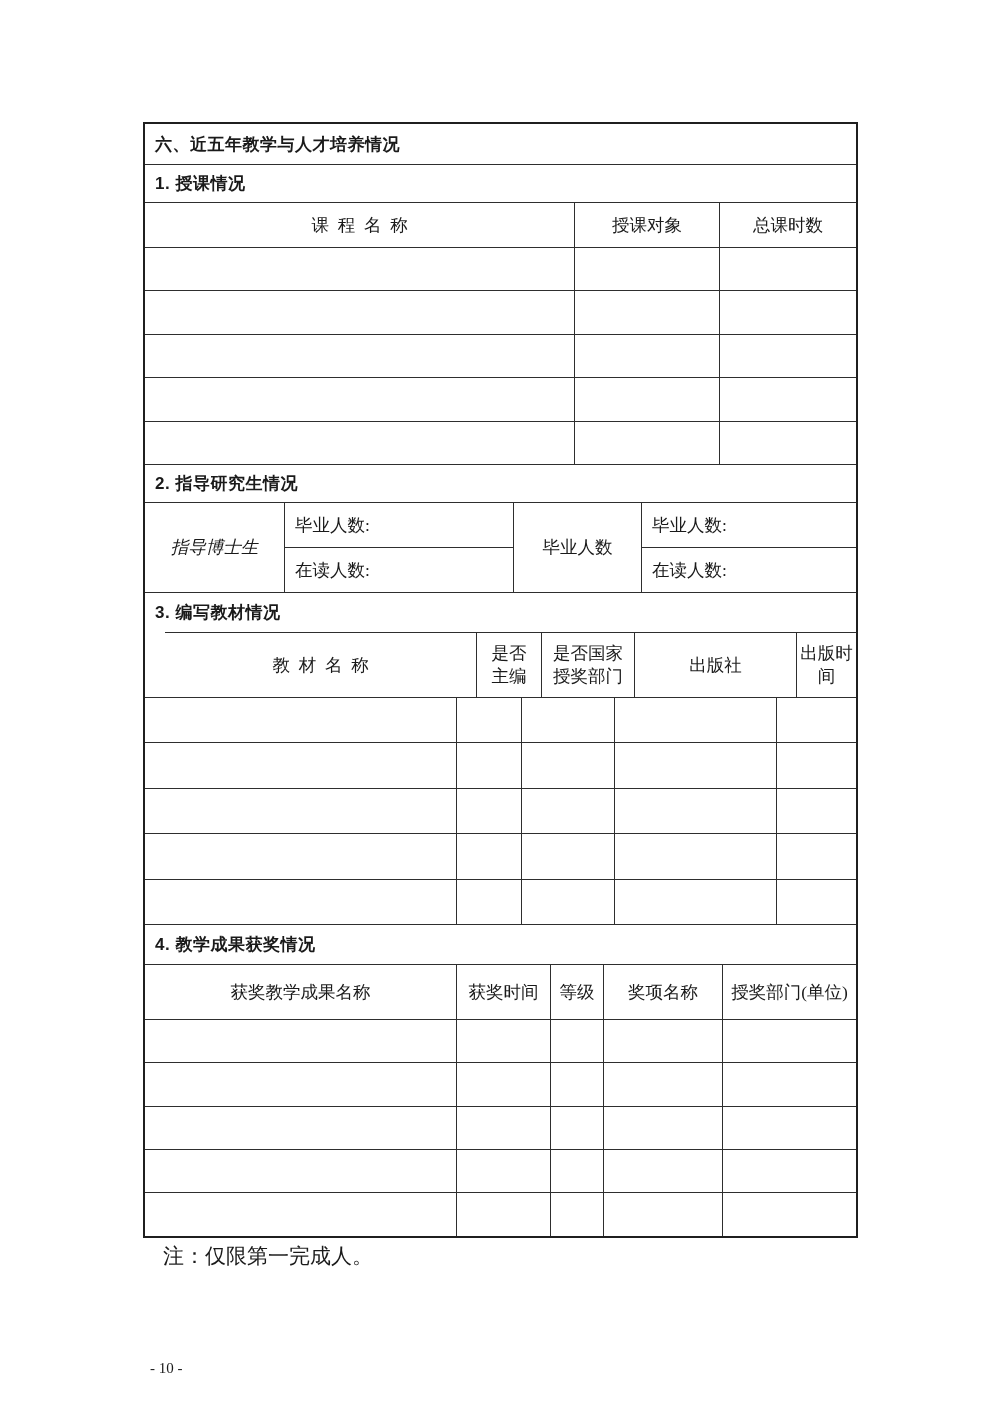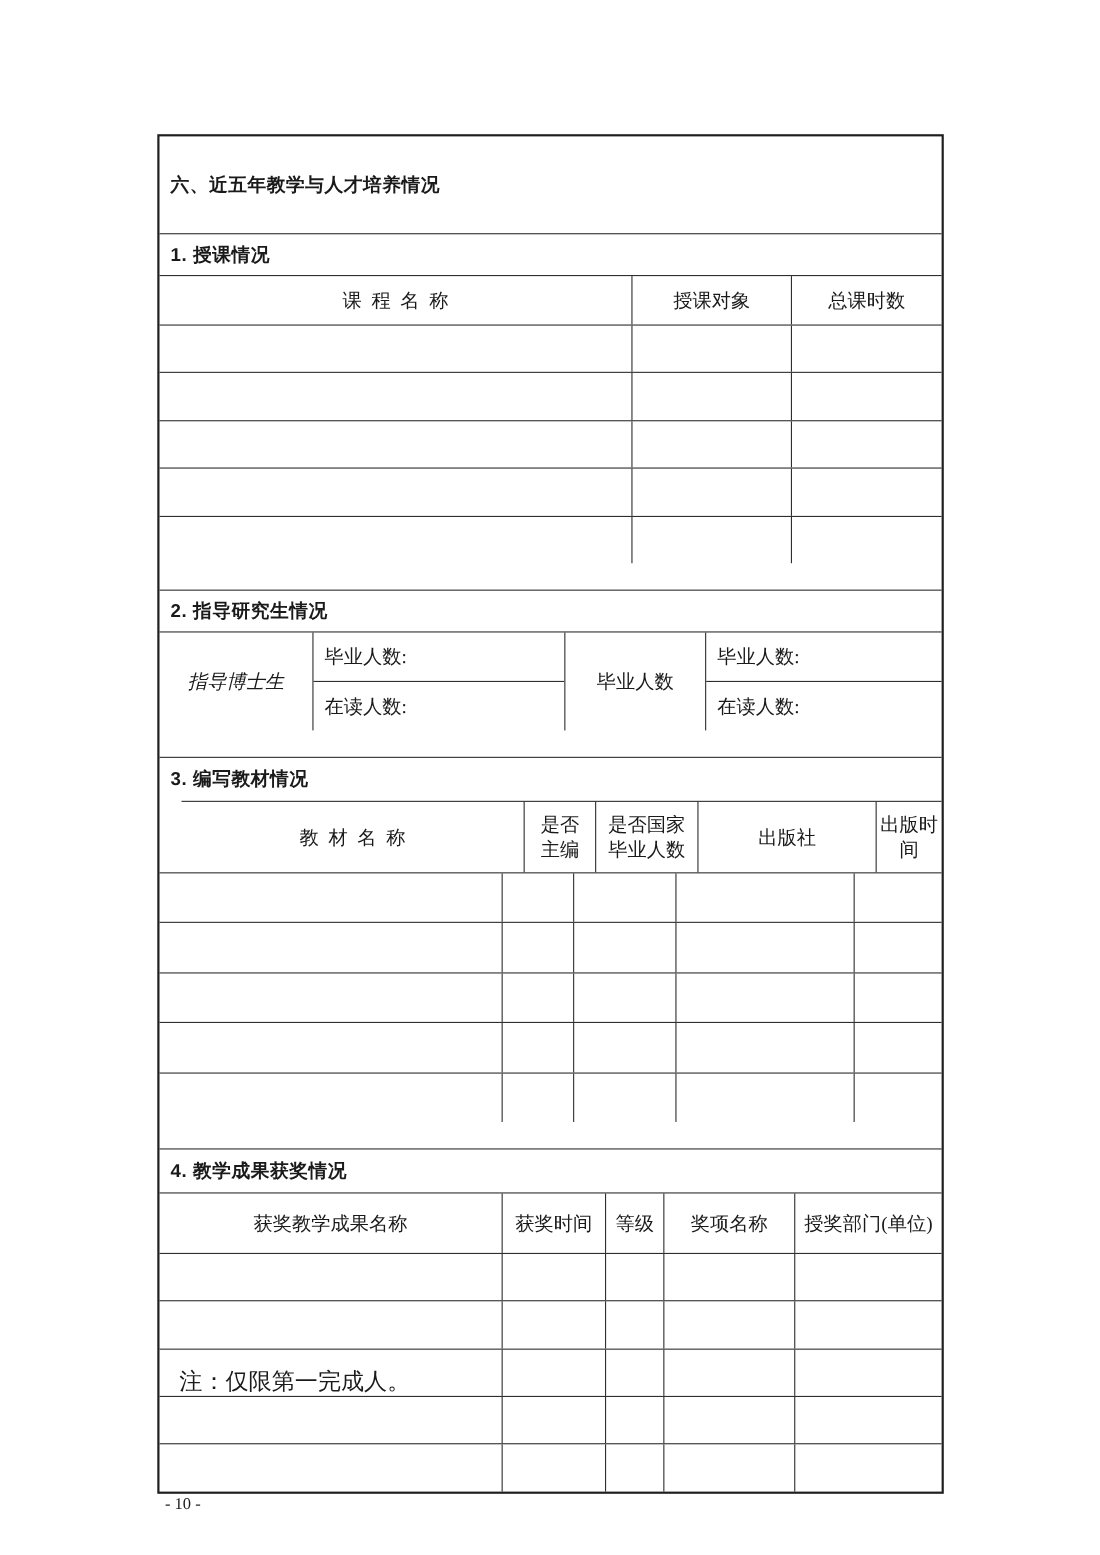--- a/index.html
+++ b/index.html
@@ -21,21 +21,20 @@
   .row + .row { border-top: 1.5px solid #2e2e2e; }
 
   .band {
     display: flex; align-items: center;
     padding-left: 10px;
     font-family: "Liberation Sans", "DejaVu Sans", sans-serif;
     font-weight: 700;
     font-size: 17px;
     letter-spacing: 0.5px;
     white-space: pre-wrap;
-    margin-top: 24px;
   }
   .h40 { height: 40px; }
   .h38 { height: 38px; }
 
   .cell {
     display: flex; align-items: center; justify-content: center;
     text-align: center;
     font-size: 17.5px;
     line-height: 1.3;
     white-space: pre-wrap;
@@ -142,21 +141,21 @@
       <div class="half">在读人数:</div>
     </div>
   </div>
 
   <div class="row band h40">3. 编写教材情况</div>
   <div class="row s3-head">
     <div class="cell s3c1">教  材  名  称</div>
     <div class="cell s3c2">是否
 主编</div>
     <div class="cell s3c3">是否国家
-毕业人数</div>
+授奖部门</div>
     <div class="cell s3c4">出版社</div>
     <div class="cell s3c5">出版时间</div>
   </div>
   <div class="row s3-row">
     <div class="cell s3c1"></div>
     <div class="cell s3c2"></div>
     <div class="cell s3c3"></div>
     <div class="cell s3c4"></div>
     <div class="cell s3c5"></div>
   </div>

